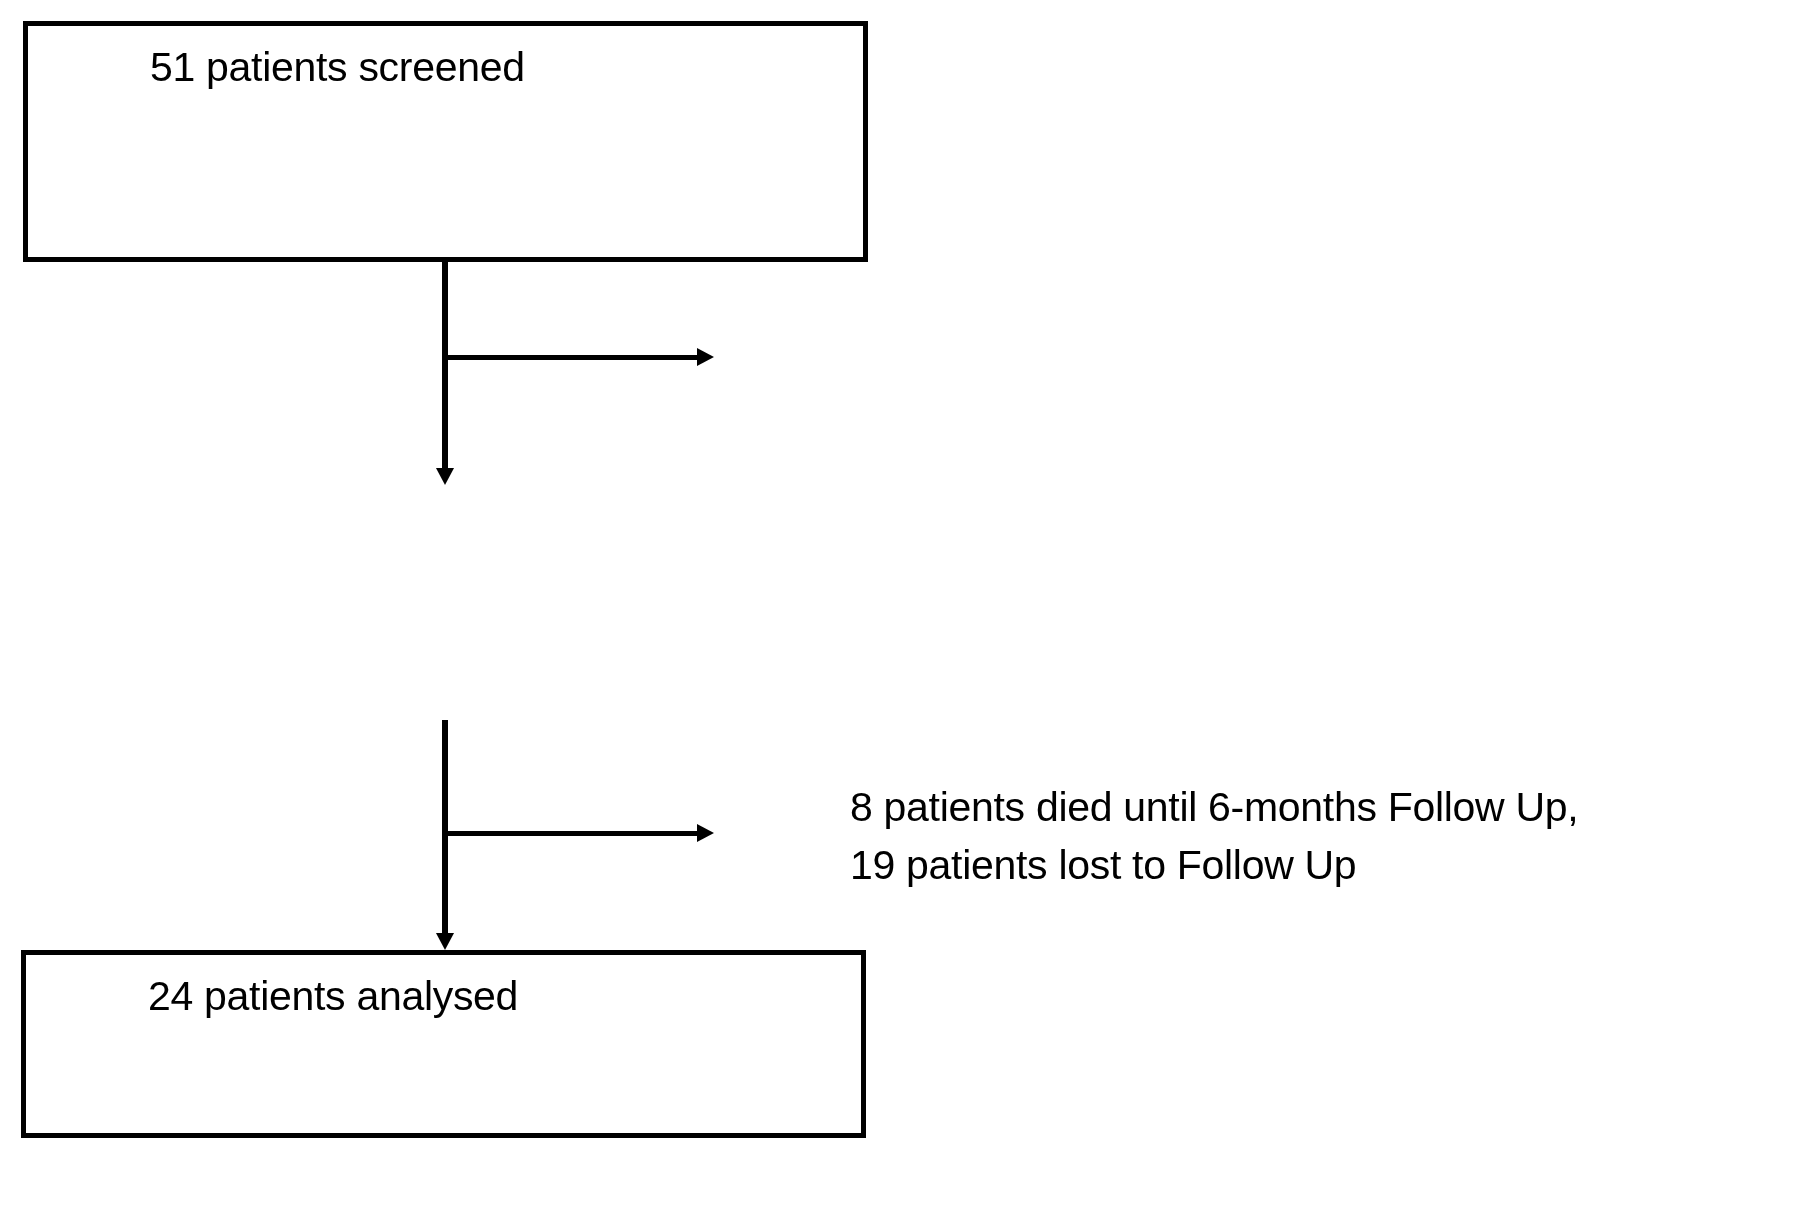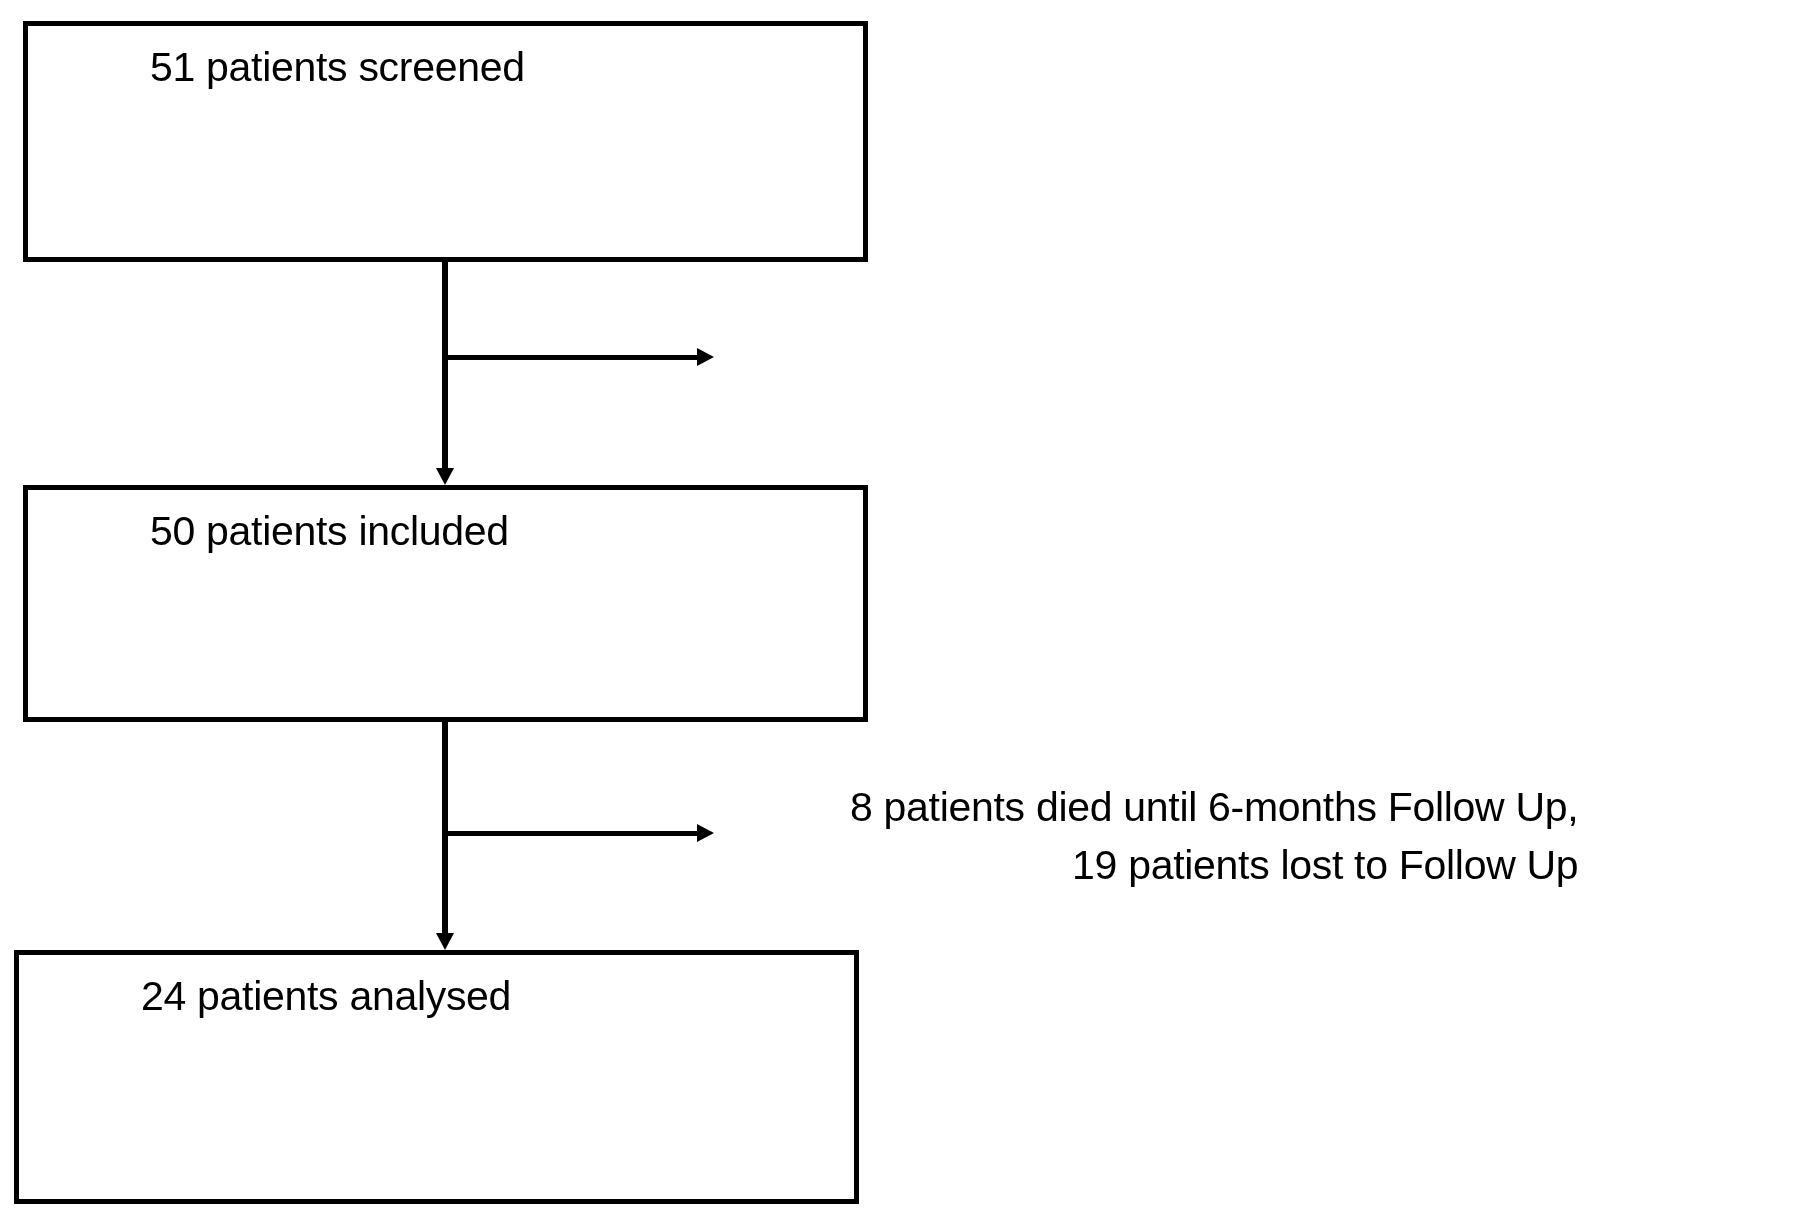--- a/index.html
+++ b/index.html
@@ -11,33 +11,32 @@
   body {
     font-family: "Liberation Sans", sans-serif;
     color: #000000;
   }
   #flow-root {
     position: relative;
     width: 1819px;
     height: 1211px;
     background: #ffffff;
     overflow: hidden;
-    text-align: right;
   }
 
   
   .flow-box {
     position: absolute;
     box-sizing: border-box;
     border: 5px solid #000000;
     background: #ffffff;
   }
   #box-screened { left: 23px;  top: 21px;   width: 845px; height: 241px; }
   #box-included { left: 23px;  top: 485px;  width: 845px; height: 237px; }
-  #box-analysed { left: 14px;  top: 950px;  width: 845px; height: 254px; }
+  #box-analysed { left: 21px;  top: 950px;  width: 845px; height: 188px; }
 
   .flow-box-label {
     position: absolute;
     left: 122px;
     top: 18px;
     font-size: 41px;
     line-height: 46px;
     font-weight: 400;
     letter-spacing: -0.3px;
     white-space: nowrap;
@@ -106,23 +105,20 @@
   <div class="flow-box" id="box-screened">
     <span class="flow-box-label">51 patients screened</span>
   </div>
 
   <div class="v-line" id="v-line-1"></div>
   <div class="arrow-down" id="arrow-down-1"></div>
   <div class="h-line" id="h-line-1"></div>
   <div class="arrow-right" id="arrow-right-1"></div>
 
 
-  <div class="flow-box" id="box-included">
-    <span class="flow-box-label">50 patients included</span>
-  </div>
 
   <div class="v-line" id="v-line-2"></div>
   <div class="arrow-down" id="arrow-down-2"></div>
   <div class="h-line" id="h-line-2"></div>
   <div class="arrow-right" id="arrow-right-2"></div>
 
   <div class="side-note" id="note-attrition">
     <div>8 patients died until 6-months Follow Up,</div>
     <div>19 patients lost to Follow Up</div>
   </div>

